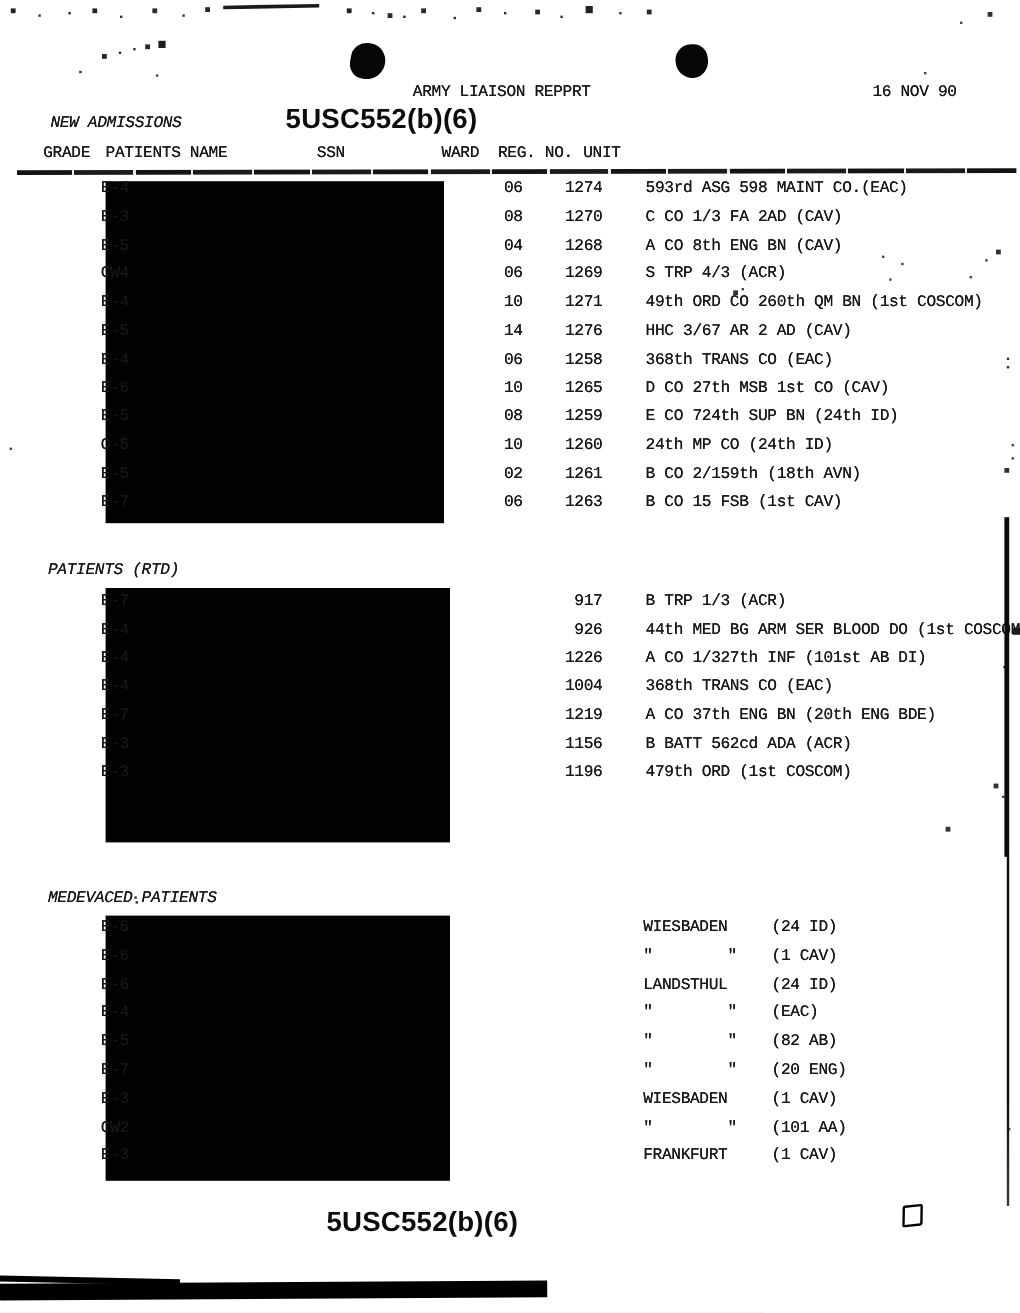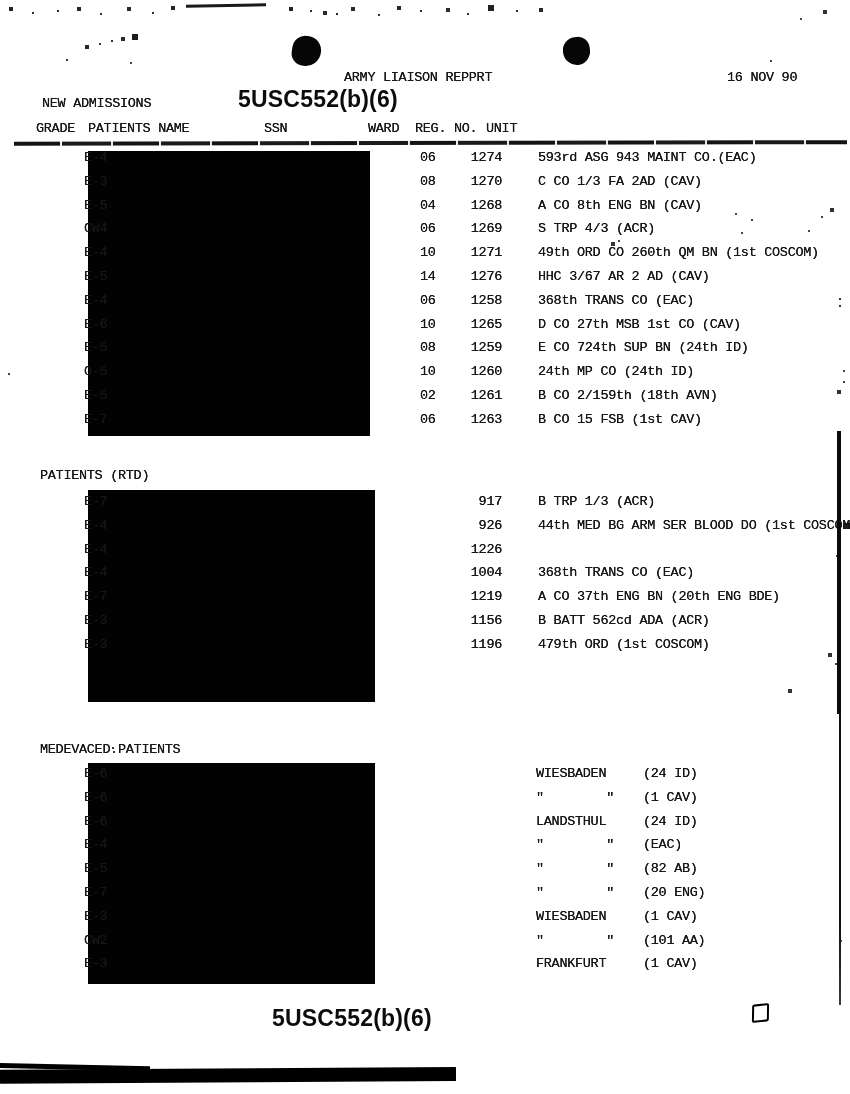--- a/index.html
+++ b/index.html
@@ -5,21 +5,21 @@
   html,body{margin:0;padding:0;background:#e8e8e8;}
   .page{
     position:relative;width:850px;height:1094px;background:#ffffff;
     font-family:"Liberation Mono","DejaVu Sans Mono",monospace;
     color:#181818;overflow:hidden;padding-left:48px;
   }
   .t{position:absolute;white-space:pre;font-size:13.5px;letter-spacing:-0.3px;
      text-shadow:0 0 0.5px #111;}
   .title{left:344px;top:70px;}
   .date{left:727px;top:70px;}
-  .sec-h{font-size:13.5px;}
+  .sec-h{font-size:13.5px;font-style:italic;}
   .h0{left:42px;top:96px;}
   .h1{left:40px;top:468px;}
   .h2{left:40px;top:742px;}
   .hdr{top:121px;}
   .hdr-grade{left:36px;}
   .hdr-name{left:88px;}
   .hdr-ssn{left:264px;}
   .hdr-ward{left:368px;}
   .hdr-reg{left:415px;}
   .hdr-unit{left:486px;}
@@ -107,21 +107,21 @@
 
   <div class="redact r1"></div>
   <div class="redact r2"></div>
   <div class="redact r3"></div>
 
   <div class="rows rows0">
       <div class="row">
         <span class="cell c-grade">E-4</span>
         <span class="cell c-ward">06</span>
         <span class="cell c-reg">1274</span>
-        <span class="cell c-unit">593rd ASG 943 MAINT CO.(EAC)</span>
+        <span class="cell c-unit">593rd ASG 598 MAINT CO.(EAC)</span>
       </div>
       <div class="row">
         <span class="cell c-grade">E-3</span>
         <span class="cell c-ward">08</span>
         <span class="cell c-reg">1270</span>
         <span class="cell c-unit">C CO 1/3 FA 2AD (CAV)</span>
       </div>
       <div class="row">
         <span class="cell c-grade">E-5</span>
         <span class="cell c-ward">04</span>
@@ -192,20 +192,21 @@
         <span class="cell c-unit">B TRP 1/3 (ACR)</span>
       </div>
       <div class="row">
         <span class="cell c-grade">E-4</span>
         <span class="cell c-reg">926</span>
         <span class="cell c-unit">44th MED BG ARM SER BLOOD DO (1st COSCOM)</span>
       </div>
       <div class="row">
         <span class="cell c-grade">E-4</span>
         <span class="cell c-reg">1226</span>
+        <span class="cell c-unit">A CO 1/327th INF (101st AB DI)</span>
       </div>
       <div class="row">
         <span class="cell c-grade">E-4</span>
         <span class="cell c-reg">1004</span>
         <span class="cell c-unit">368th TRANS CO (EAC)</span>
       </div>
       <div class="row">
         <span class="cell c-grade">E-7</span>
         <span class="cell c-reg">1219</span>
         <span class="cell c-unit">A CO 37th ENG BN (20th ENG BDE)</span>

